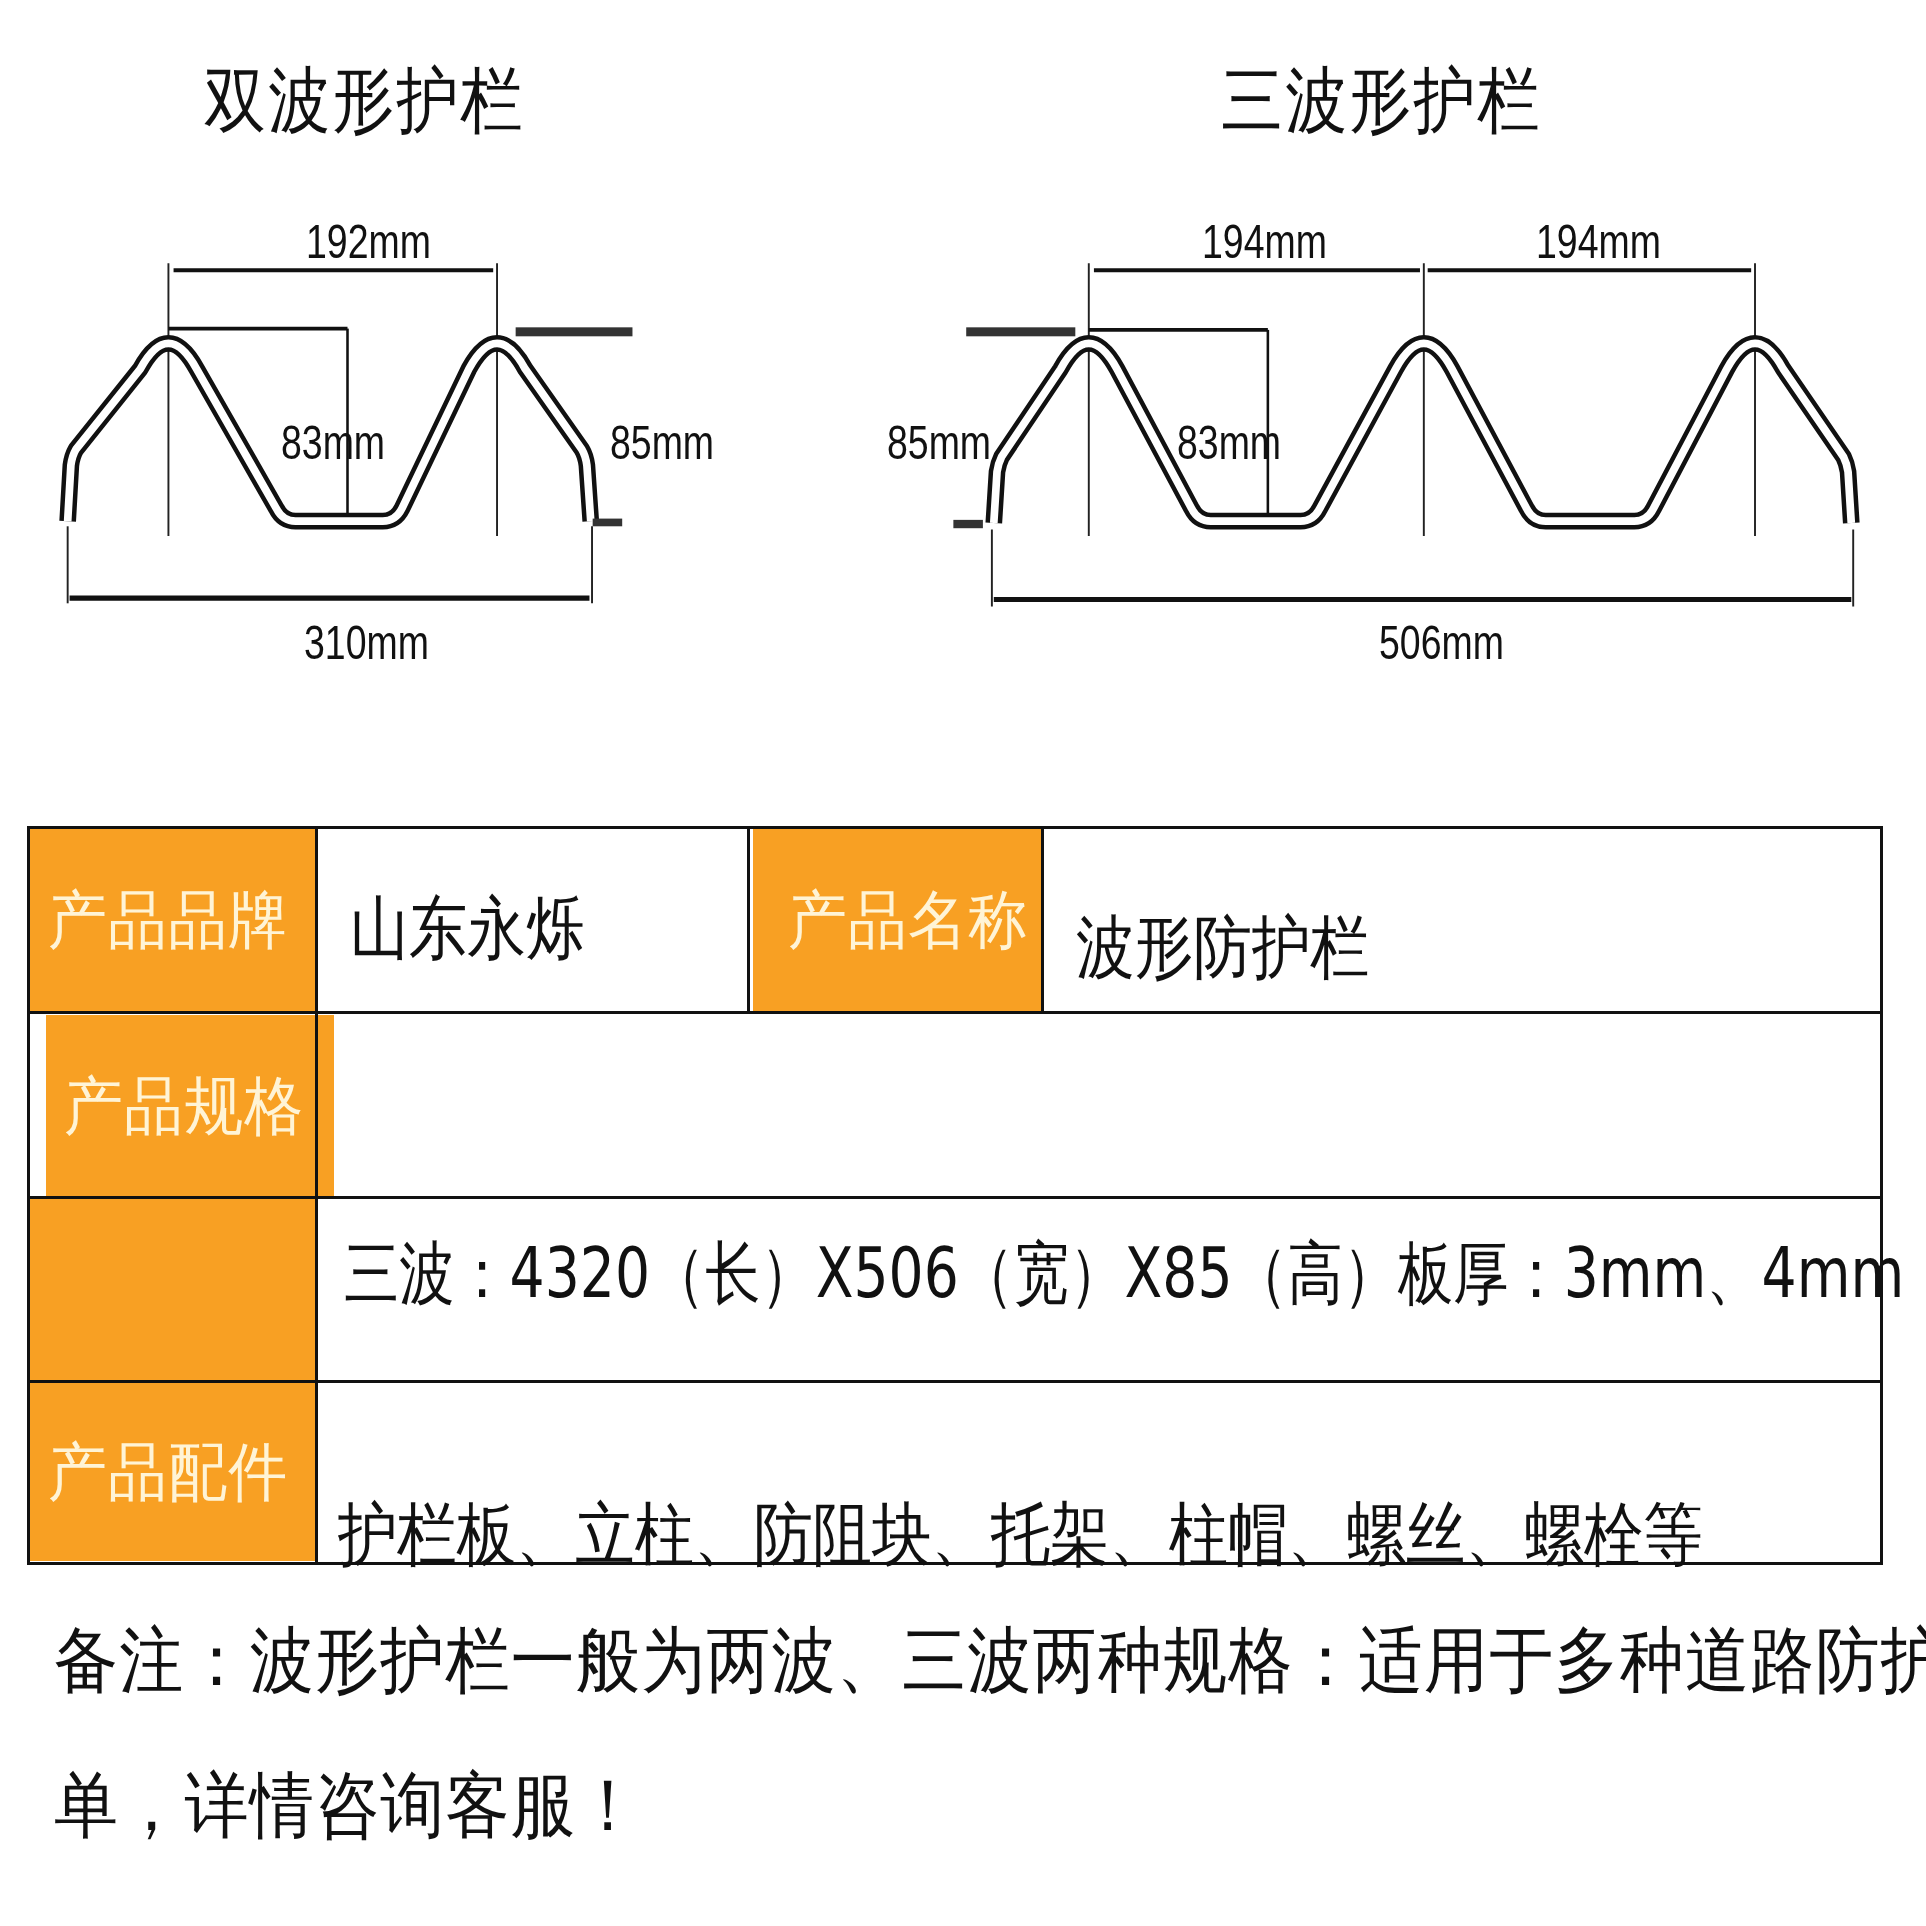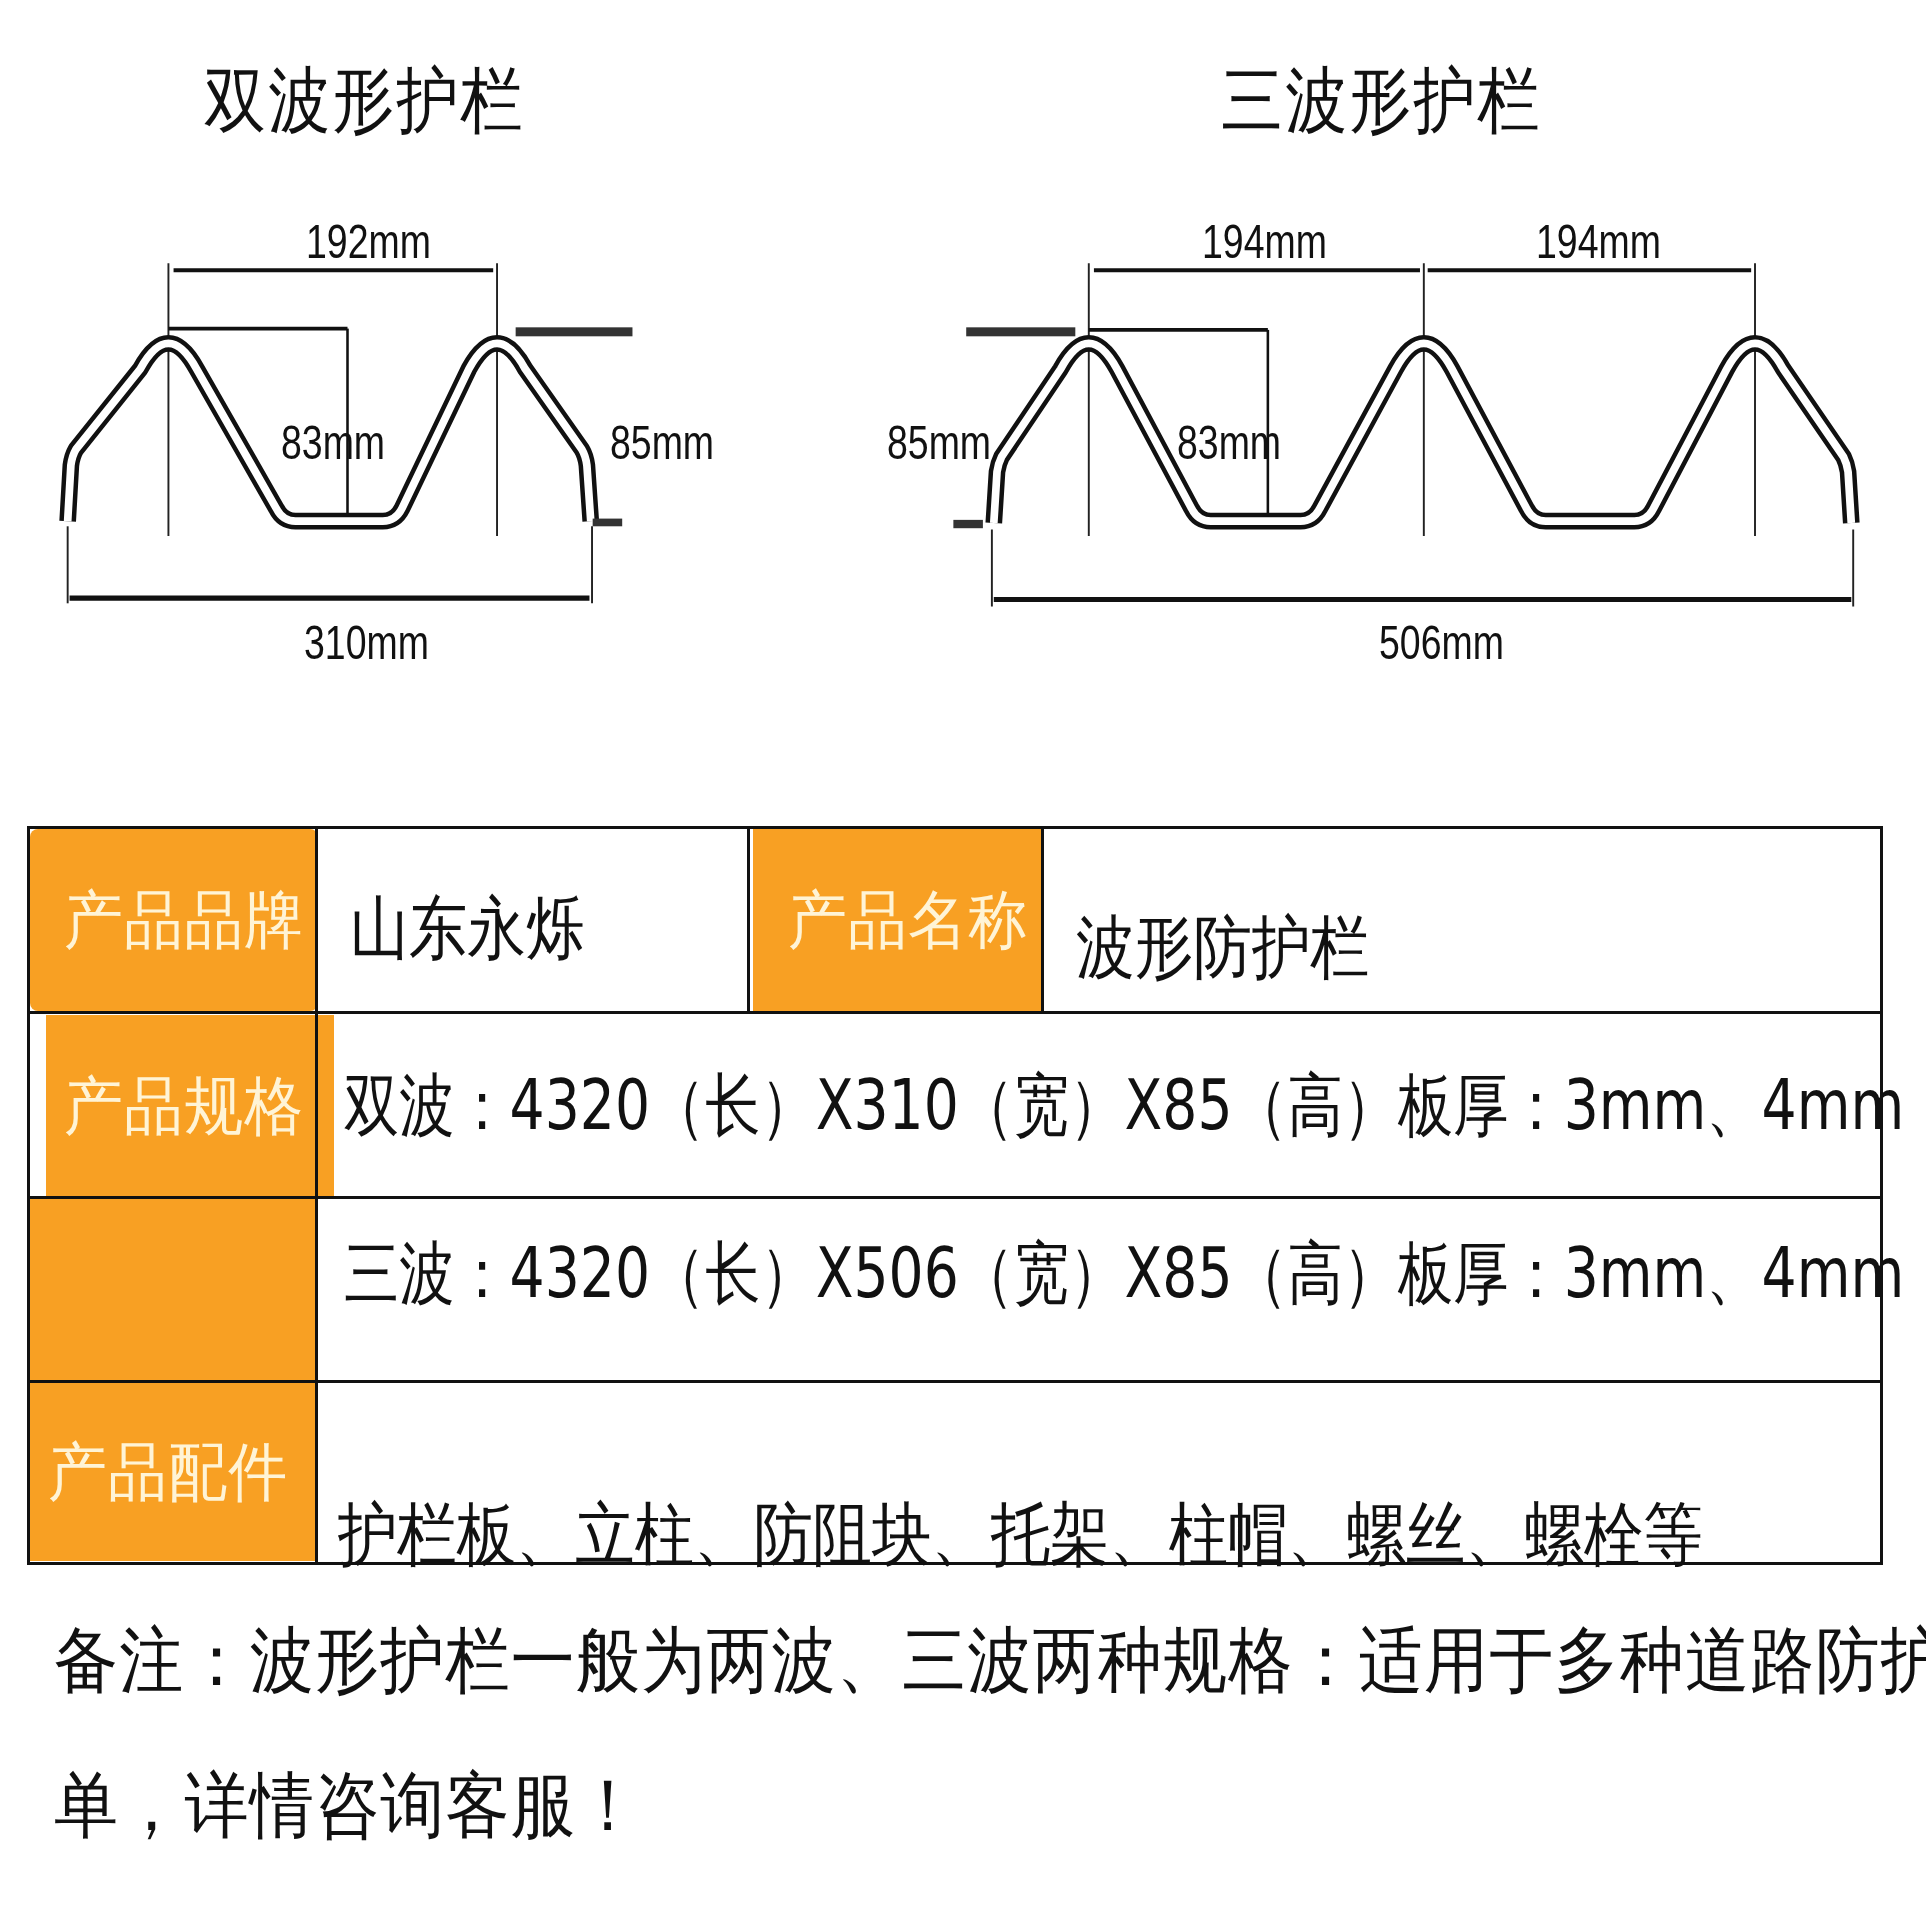--- a/index.html
+++ b/index.html
@@ -82,38 +82,35 @@
 <div class="abs dim" style="left:304px; top:619px;">310mm</div>
 
 <div class="abs dim" style="left:1202px; top:218px;">194mm</div>
 <div class="abs dim" style="left:1536px; top:218px;">194mm</div>
 <div class="abs dim" style="left:1177px; top:419px;">83mm</div>
 <div class="abs dim" style="left:887px; top:419px;">85mm</div>
 <div class="abs dim" style="left:1379px; top:619px;">506mm</div>
 
 <div class="table">
 
-  <div class="cell hdr" style="left:0; top:0; width:288px; height:182px; padding-left:34px;border-radius:8px;">
+  <div class="cell hdr" style="left:0; top:0; width:288px; height:182px; padding-left:18px;">
     <span>产品品牌</span>
   </div>
   <div class="cell val" style="left:291px; top:0; width:428px; height:182px; padding-left:29px; padding-top:16px;">
     <span style="transform:scaleX(0.85);">山东永烁</span>
   </div>
   <div class="cell hdr" style="left:723px; top:0; width:291px; height:182px; padding-left:35px;">
     <span>产品名称</span>
   </div>
   <div class="cell val" style="left:1017px; top:0; width:835px; height:236px; padding-left:29px;">
     <span style="transform:scaleX(0.85);">波形防护栏</span>
   </div>
 
   <div class="cell hdr" style="left:16px; top:186px; width:288px; height:181px; padding-left:18px;">
     <span>产品规格</span>
-  </div>
-  <div class="cell val" style="left:291px; top:186px; width:1560px; height:181px; padding-left:23px;">
-    <span style="transform:scaleX(0.80);">双波：4320（长）X310（宽）X85（高）板厚：3mm、4mm</span>
   </div>
 
   <div class="cell hdr" style="left:0; top:370px; width:288px; height:181px;">
     <span></span>
   </div>
   <div class="cell val" style="left:291px; top:354px; width:1560px; height:181px; padding-left:23px;text-align:center;">
     <span style="transform:scaleX(0.80);">三波：4320（长）X506（宽）X85（高）板厚：3mm、4mm</span>
   </div>
 
   <div class="cell hdr" style="left:0; top:554px; width:288px; height:178px; padding-left:18px;">

